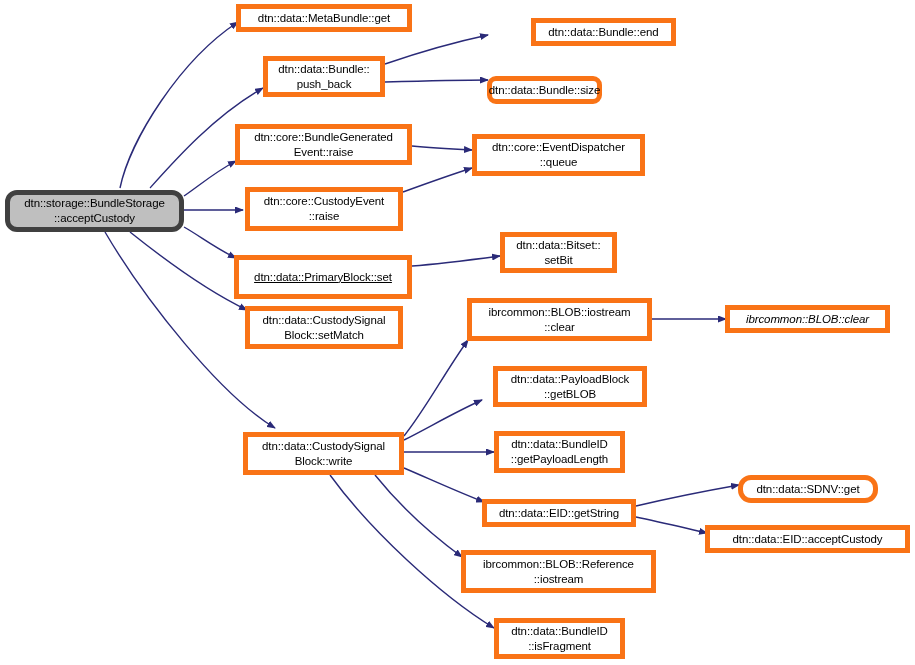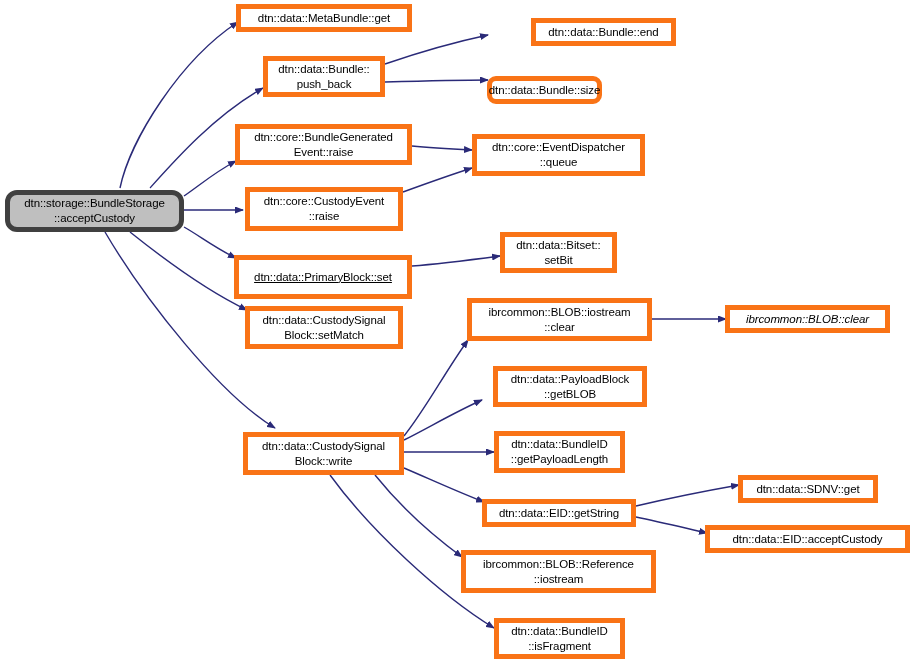--- a/index.html
+++ b/index.html
@@ -105,20 +105,20 @@
       <div class="node" style="left: 467px; top: 298px; width: 185px; height: 43px;"><span class="node-label">ibrcommon::BLOB::iostream
 ::clear</span></div>
       <div class="node" style="left: 725px; top: 305px; width: 165px; height: 28px; font-style: italic;"><span class="node-label">ibrcommon::BLOB::clear</span></div>
       <div class="node" style="left: 481px; top: 366px; width: 154px; height: 41px; margin-left: 12px;"><span class="node-label">dtn::data::PayloadBlock
 ::getBLOB</span></div>
       <div class="node" style="left: 494px; top: 431px; width: 131px; height: 42px;"><span class="node-label">dtn::data::BundleID
 ::getPayloadLength</span></div>
       <div class="node" style="left: 243px; top: 432px; width: 161px; height: 43px;"><span class="node-label">dtn::data::CustodySignal
 Block::write</span></div>
       <div class="node" style="left: 482px; top: 499px; width: 154px; height: 28px;"><span class="node-label">dtn::data::EID::getString</span></div>
-      <div class="node" style="left: 738px; top: 475px; width: 140px; height: 28px;"><span class="node-label">dtn::data::SDNV::get</span></div>
+      <div class="node" style="left: 738px; top: 475px; width: 140px; height: 28px; border-radius: 13px;"><span class="node-label">dtn::data::SDNV::get</span></div>
       <div class="node" style="left: 705px; top: 525px; width: 205px; height: 28px;"><span class="node-label">dtn::data::EID::acceptCustody</span></div>
       <div class="node" style="left: 461px; top: 550px; width: 195px; height: 43px;"><span class="node-label">ibrcommon::BLOB::Reference
 ::iostream</span></div>
       <div class="node" style="left: 494px; top: 618px; width: 131px; height: 41px;"><span class="node-label">dtn::data::BundleID
 ::isFragment</span></div>
     </div>
 </div>
 
 </body></html>

